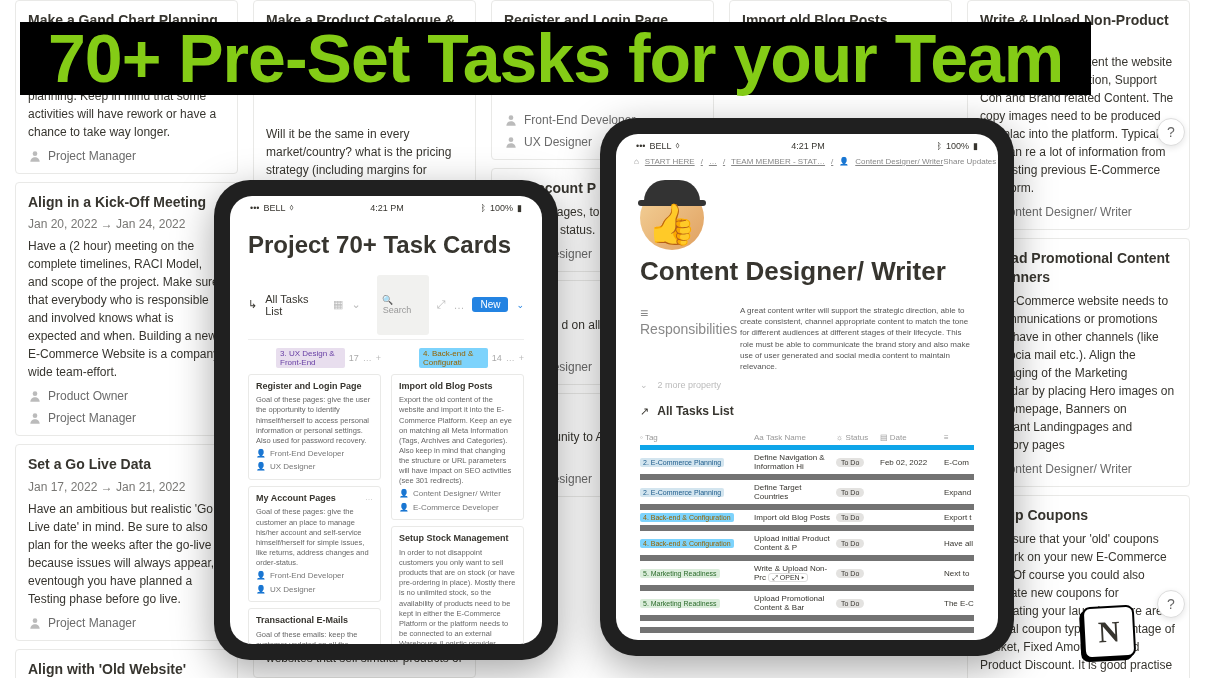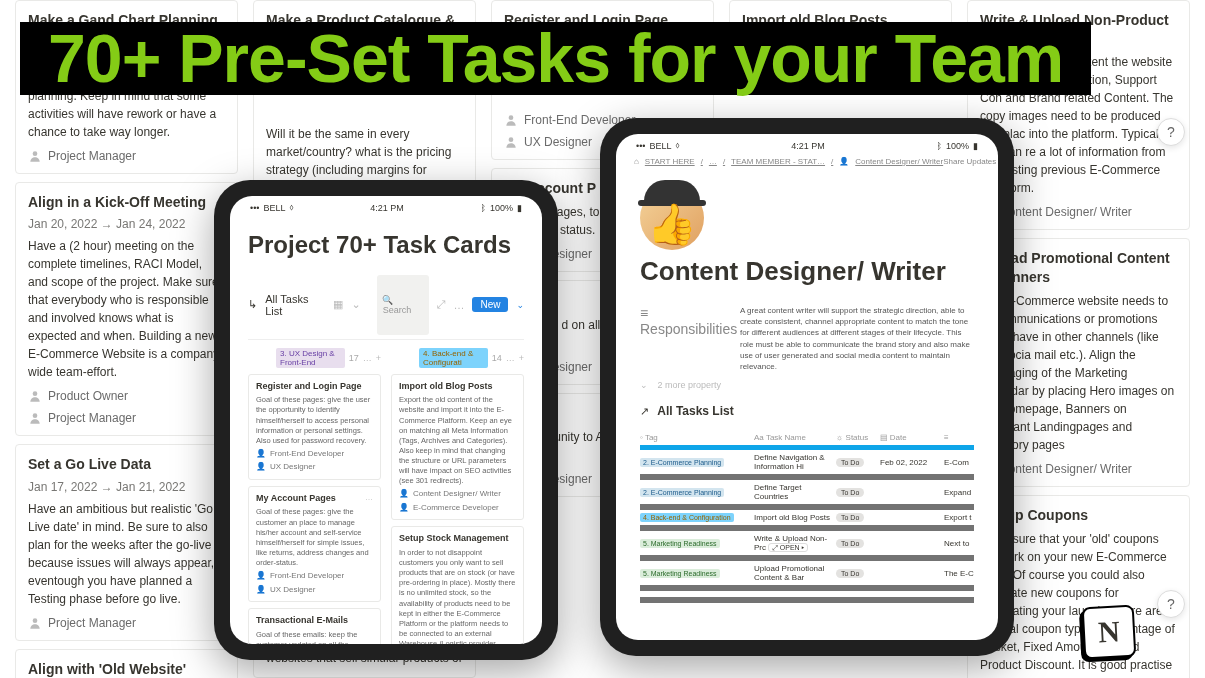--- a/index.html
+++ b/index.html
@@ -470,20 +470,27 @@
               <div class="th-end">Expand</div>
             </div>
             <div class="task-row">
               <div class="th-tag"><span class="tag-yellow">4. Back-end &amp; Configuration</span></div>
               <div class="th-name">Import old Blog Posts </div>
               <div class="th-status"><span class="todo-pill">To Do</span></div>
               <div class="th-date"></div>
               <div class="th-end">Export t</div>
             </div>
             <div class="task-row">
+              <div class="th-tag"><span class="tag-yellow">4. Back-end &amp; Configuration</span></div>
+              <div class="th-name">Upload initial Product Content &amp; P </div>
+              <div class="th-status"><span class="todo-pill">To Do</span></div>
+              <div class="th-date"></div>
+              <div class="th-end">Have all</div>
+            </div>
+            <div class="task-row">
               <div class="th-tag"><span class="tag-green">5. Marketing Readiness</span></div>
               <div class="th-name">Write &amp; Upload Non-Prc <span class="open-pill">⤢ OPEN ▸</span> </div>
               <div class="th-status"><span class="todo-pill">To Do</span></div>
               <div class="th-date"></div>
               <div class="th-end">Next to</div>
             </div>
             <div class="task-row">
               <div class="th-tag"><span class="tag-green">5. Marketing Readiness</span></div>
               <div class="th-name">Upload Promotional Content &amp; Bar </div>
               <div class="th-status"><span class="todo-pill">To Do</span></div>

